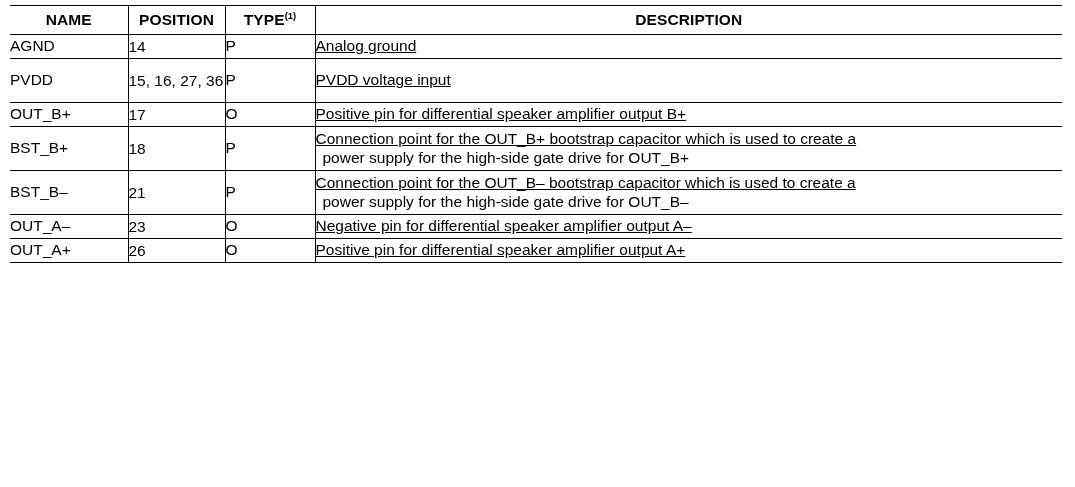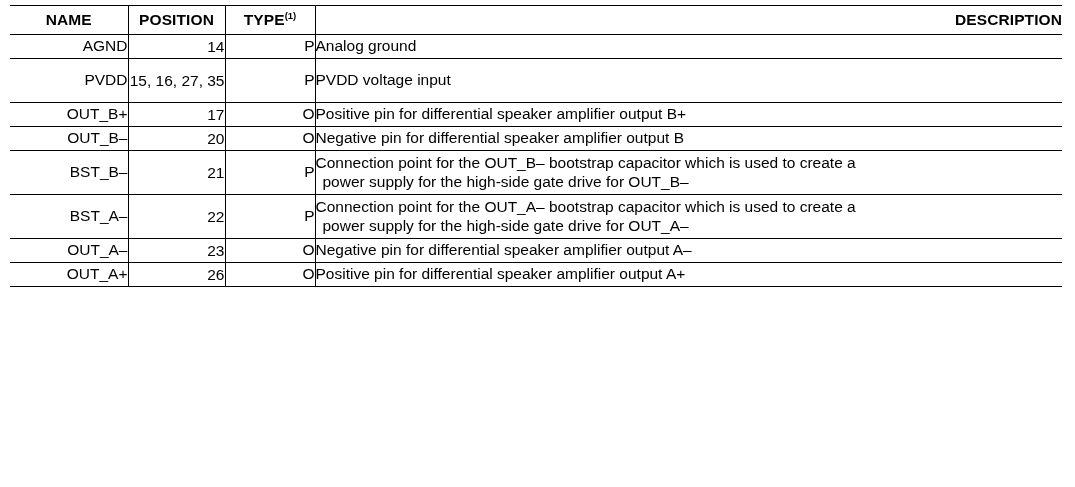--- a/index.html
+++ b/index.html
@@ -57,45 +57,45 @@
   
   thead th {
     font-weight: 700;
     letter-spacing: 0.1px;
     height: 28px;
   }
   th.col-name, th.col-position, th.col-type {
     text-align: center;
   }
   th.col-desc {
-    text-align: right;
+    text-align: center;
     margin-top: 24px;
   }
   .sup {
     font-size: 9.5px;
     vertical-align: super;
     font-weight: 700;
     letter-spacing: 0;
   }
 
   
   td.cell-name,
   td.cell-position,
   td.cell-type {
-    text-align: right;
+    text-align: left;
     padding: 3px 4px;
   }
   td.cell-position {
     line-height: 1.12;
   }
   td.cell-desc {
     text-align: left;
     padding: 2px 4px 2px 6px;
   }
-  .desc-line1 { display: block; }
+  .desc-line1 { display: block; text-decoration: underline; }
   .desc-line2 { display: block; padding-left: 7px; }
 
   tr.r-tall td { height: 43px; }
   tr.r-short td { height: 23px; }
 </style>
 </head>
 <body>
 
 <div class="sheet">
 
@@ -118,58 +118,50 @@
         <tr class="r-short">
           <td class="cell-name v">AGND</td>
           <td class="cell-position v">14</td>
           <td class="cell-type v">P</td>
           <td class="cell-desc">
             <span class="desc-line1">Analog ground</span>
           </td>
         </tr>
         <tr class="r-tall">
           <td class="cell-name v">PVDD</td>
-          <td class="cell-position v">15, 16, 27, 35</td>
+          <td class="cell-position v">15, 16, 27, 36</td>
           <td class="cell-type v">P</td>
           <td class="cell-desc">
             <span class="desc-line1">PVDD voltage input</span>
           </td>
         </tr>
         <tr class="r-short">
           <td class="cell-name v">OUT_B+</td>
           <td class="cell-position v">17</td>
           <td class="cell-type v">O</td>
           <td class="cell-desc">
             <span class="desc-line1">Positive pin for differential speaker amplifier output B+</span>
           </td>
         </tr>
-        <tr class="r-short">
-          <td class="cell-name v">OUT_B–</td>
-          <td class="cell-position v">20</td>
-          <td class="cell-type v">O</td>
+        <tr class="r-tall">
+          <td class="cell-name v">BST_B+</td>
+          <td class="cell-position v">18</td>
+          <td class="cell-type v">P</td>
           <td class="cell-desc">
-            <span class="desc-line1">Negative pin for differential speaker amplifier output B</span>
+            <span class="desc-line1">Connection point for the OUT_B+ bootstrap capacitor which is used to create a</span>
+            <span class="desc-line2">power supply for the high-side gate drive for OUT_B+</span>
           </td>
         </tr>
         <tr class="r-tall">
           <td class="cell-name v">BST_B–</td>
           <td class="cell-position v">21</td>
           <td class="cell-type v">P</td>
           <td class="cell-desc">
             <span class="desc-line1">Connection point for the OUT_B– bootstrap capacitor which is used to create a</span>
             <span class="desc-line2">power supply for the high-side gate drive for OUT_B–</span>
-          </td>
-        </tr>
-        <tr class="r-tall">
-          <td class="cell-name v">BST_A–</td>
-          <td class="cell-position v">22</td>
-          <td class="cell-type v">P</td>
-          <td class="cell-desc">
-            <span class="desc-line1">Connection point for the OUT_A– bootstrap capacitor which is used to create a</span>
-            <span class="desc-line2">power supply for the high-side gate drive for OUT_A–</span>
           </td>
         </tr>
         <tr class="r-short">
           <td class="cell-name v">OUT_A–</td>
           <td class="cell-position v">23</td>
           <td class="cell-type v">O</td>
           <td class="cell-desc">
             <span class="desc-line1">Negative pin for differential speaker amplifier output A–</span>
           </td>
         </tr>

